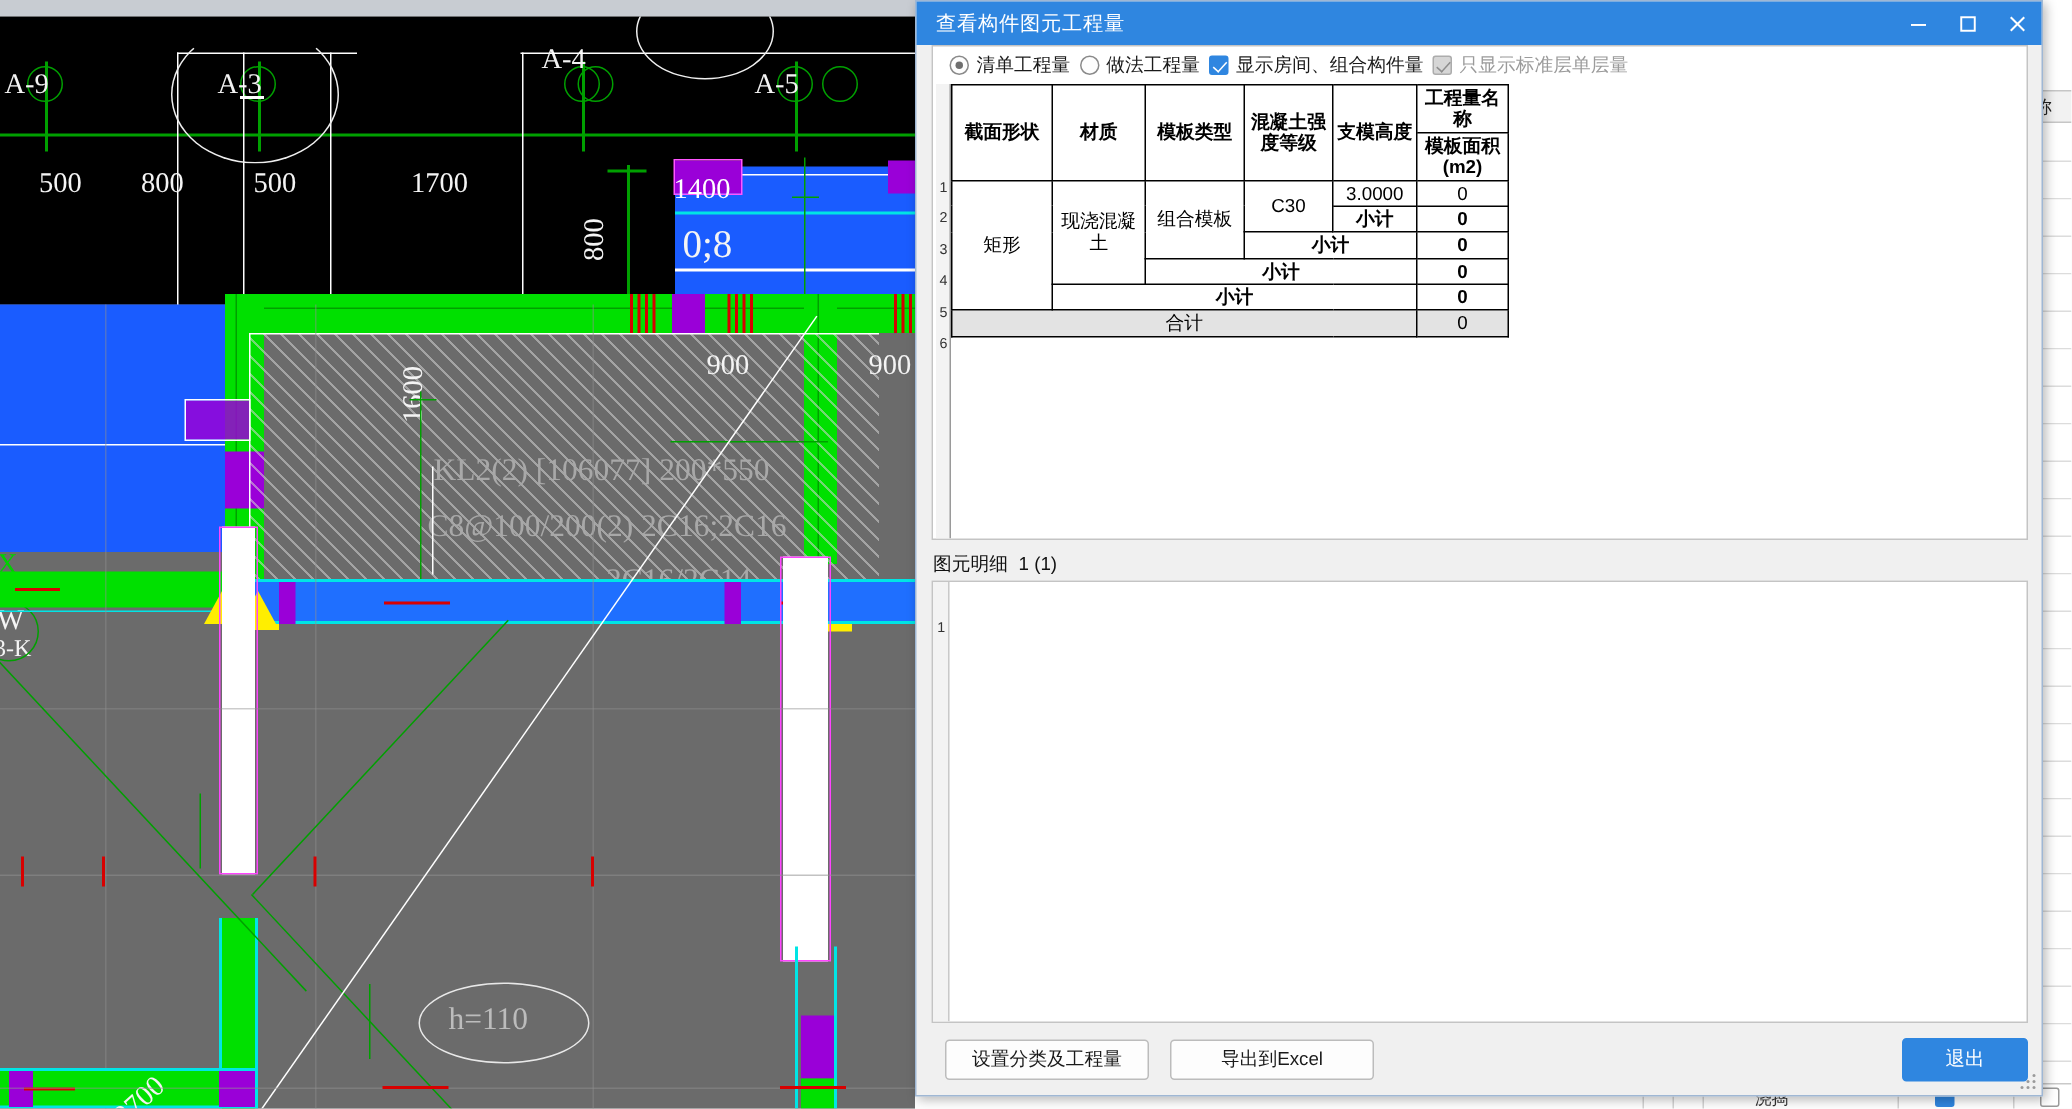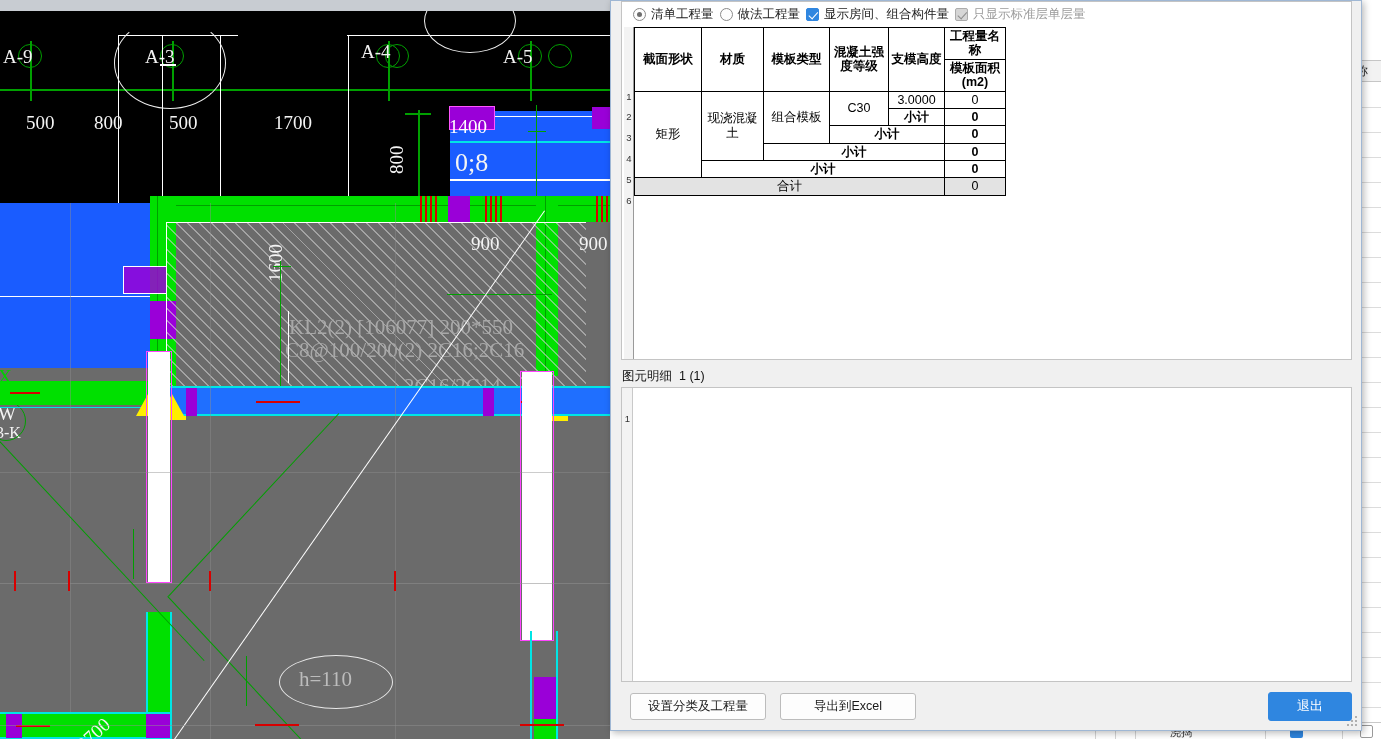--- a/index.html
+++ b/index.html
@@ -249,21 +249,21 @@
 
     <div class="axis-circ" style="left:18px;top:33px;"></div>
     <div class="axis-circ" style="left:160px;top:33px;"></div>
     <div class="axis-circ" style="left:376px;top:33px;"></div>
     <div class="axis-circ" style="left:518px;top:33px;"></div>
     <div class="axis-circ" style="left:385px;top:33px;"></div>
     <div class="axis-circ" style="left:548px;top:33px;"></div>
 
     <div class="axis-label" style="left:3px;top:35px;">A-9</div>
     <div class="axis-label" style="left:145px;top:35px;">A-3</div>
-    <div class="axis-label" style="left:361px;top:30px;">A-4</div>
+    <div class="axis-label" style="left:361px;top:18px;">A-4</div>
     <div class="axis-label" style="left:503px;top:35px;">A-5</div>
 
     <div class="wht" style="left:118px;top:24px;width:1px;height:170px;"></div>
     <div class="wht" style="left:162px;top:24px;width:1px;height:170px;"></div>
     <div class="wht" style="left:347px;top:24px;width:289px;height:1px;"></div>
     <div class="wht" style="left:118px;top:24px;width:120px;height:1px;"></div>
     <div class="wht" style="left:220px;top:24px;width:1px;height:170px;"></div>
     <div class="wht" style="left:348px;top:24px;width:1px;height:170px;"></div>
 
     <div class="wcurve" style="left:114px;top:6px;width:112px;height:92px;border-top-color:transparent;"></div>
@@ -318,21 +318,21 @@
     <div class="grn" style="left:536px;top:185px;width:22px;height:180px;"></div>
     <div class="green-ln" style="left:545px;top:185px;width:1.2px;height:180px;"></div>
 
     <div class="hatch" style="left:166px;top:211px;width:420px;height:180px;"></div>
     <div class="wht" style="left:166px;top:211px;width:420px;height:1.2px;"></div>
     <div class="wht" style="left:166px;top:211px;width:1.2px;height:180px;"></div>
 
     <div class="pur" style="left:124px;top:256px;width:42px;height:26px;opacity:.85;"></div>
     <div class="wht" style="left:123px;top:255px;width:44px;height:28px;border:1.2px solid #fff;background:transparent;"></div>
 
-    <div class="beam-txt" style="left:289px;top:290px;margin-top:14px;">KL2(2) [106077] 200*550</div>
+    <div class="beam-txt" style="left:289px;top:290px;">KL2(2) [106077] 200*550</div>
     <div class="beam-txt" style="left:285px;top:327px;">C8@100/200(2) 2C16;2C16</div>
     <div class="beam-txt" style="left:404px;top:363px;">2C16/2C14</div>
 
     <div class="dim-txt dim-rot" style="left:265px;top:271px;">1600</div>
     <div class="wht" style="left:288px;top:300px;width:1.4px;height:72px;"></div>
     <div class="green-ln" style="left:280px;top:250px;width:1.2px;height:145px;"></div>
     <div class="green-ln" style="left:273px;top:255px;width:18px;height:1.2px;"></div>
     <div class="green-ln" style="left:273px;top:390px;width:18px;height:1.2px;"></div>
 
     <div class="dim-txt" style="left:471px;top:222px;">900</div>
@@ -502,20 +502,40 @@
     <div class="sep" style="left:75px;"></div>
     <div class="sep" style="left:205px;"></div>
     <div class="sep" style="left:282px;"></div>
     <div class="cellv" style="left:110px;">浇捣</div>
     <div class="bluechk" style="left:230px;"></div>
     <div class="emptychk" style="left:300px;"></div>
   </div>
 
   <div class="dialog">
 
+    <div class="titlebar">
+      <div class="title-text">查看构件图元工程量</div>
+      <div class="wbtns">
+        <div class="wbtn">
+          <svg width="12" height="12" viewBox="0 0 12 12">
+              <rect x="1" y="6" width="10" height="1.3" fill="#fff"></rect>
+            </svg>
+        </div>
+        <div class="wbtn">
+          <svg width="12" height="12" viewBox="0 0 12 12">
+              <rect x="1.5" y="1.5" width="9" height="9" fill="none" stroke="#fff" stroke-width="1.3"></rect>
+            </svg>
+        </div>
+        <div class="wbtn">
+          <svg width="12" height="12" viewBox="0 0 12 12">
+              <path d="M1.5 1.5 L10.5 10.5 M10.5 1.5 L1.5 10.5" stroke="#fff" stroke-width="1.4" fill="none"></path>
+            </svg>
+        </div>
+      </div>
+    </div>
 
 
     <div class="panel">
 
       <div class="optrow">
         <div class="opt">
           <span class="radio on"></span>
           <span>清单工程量</span>
         </div>
         <div class="opt">

